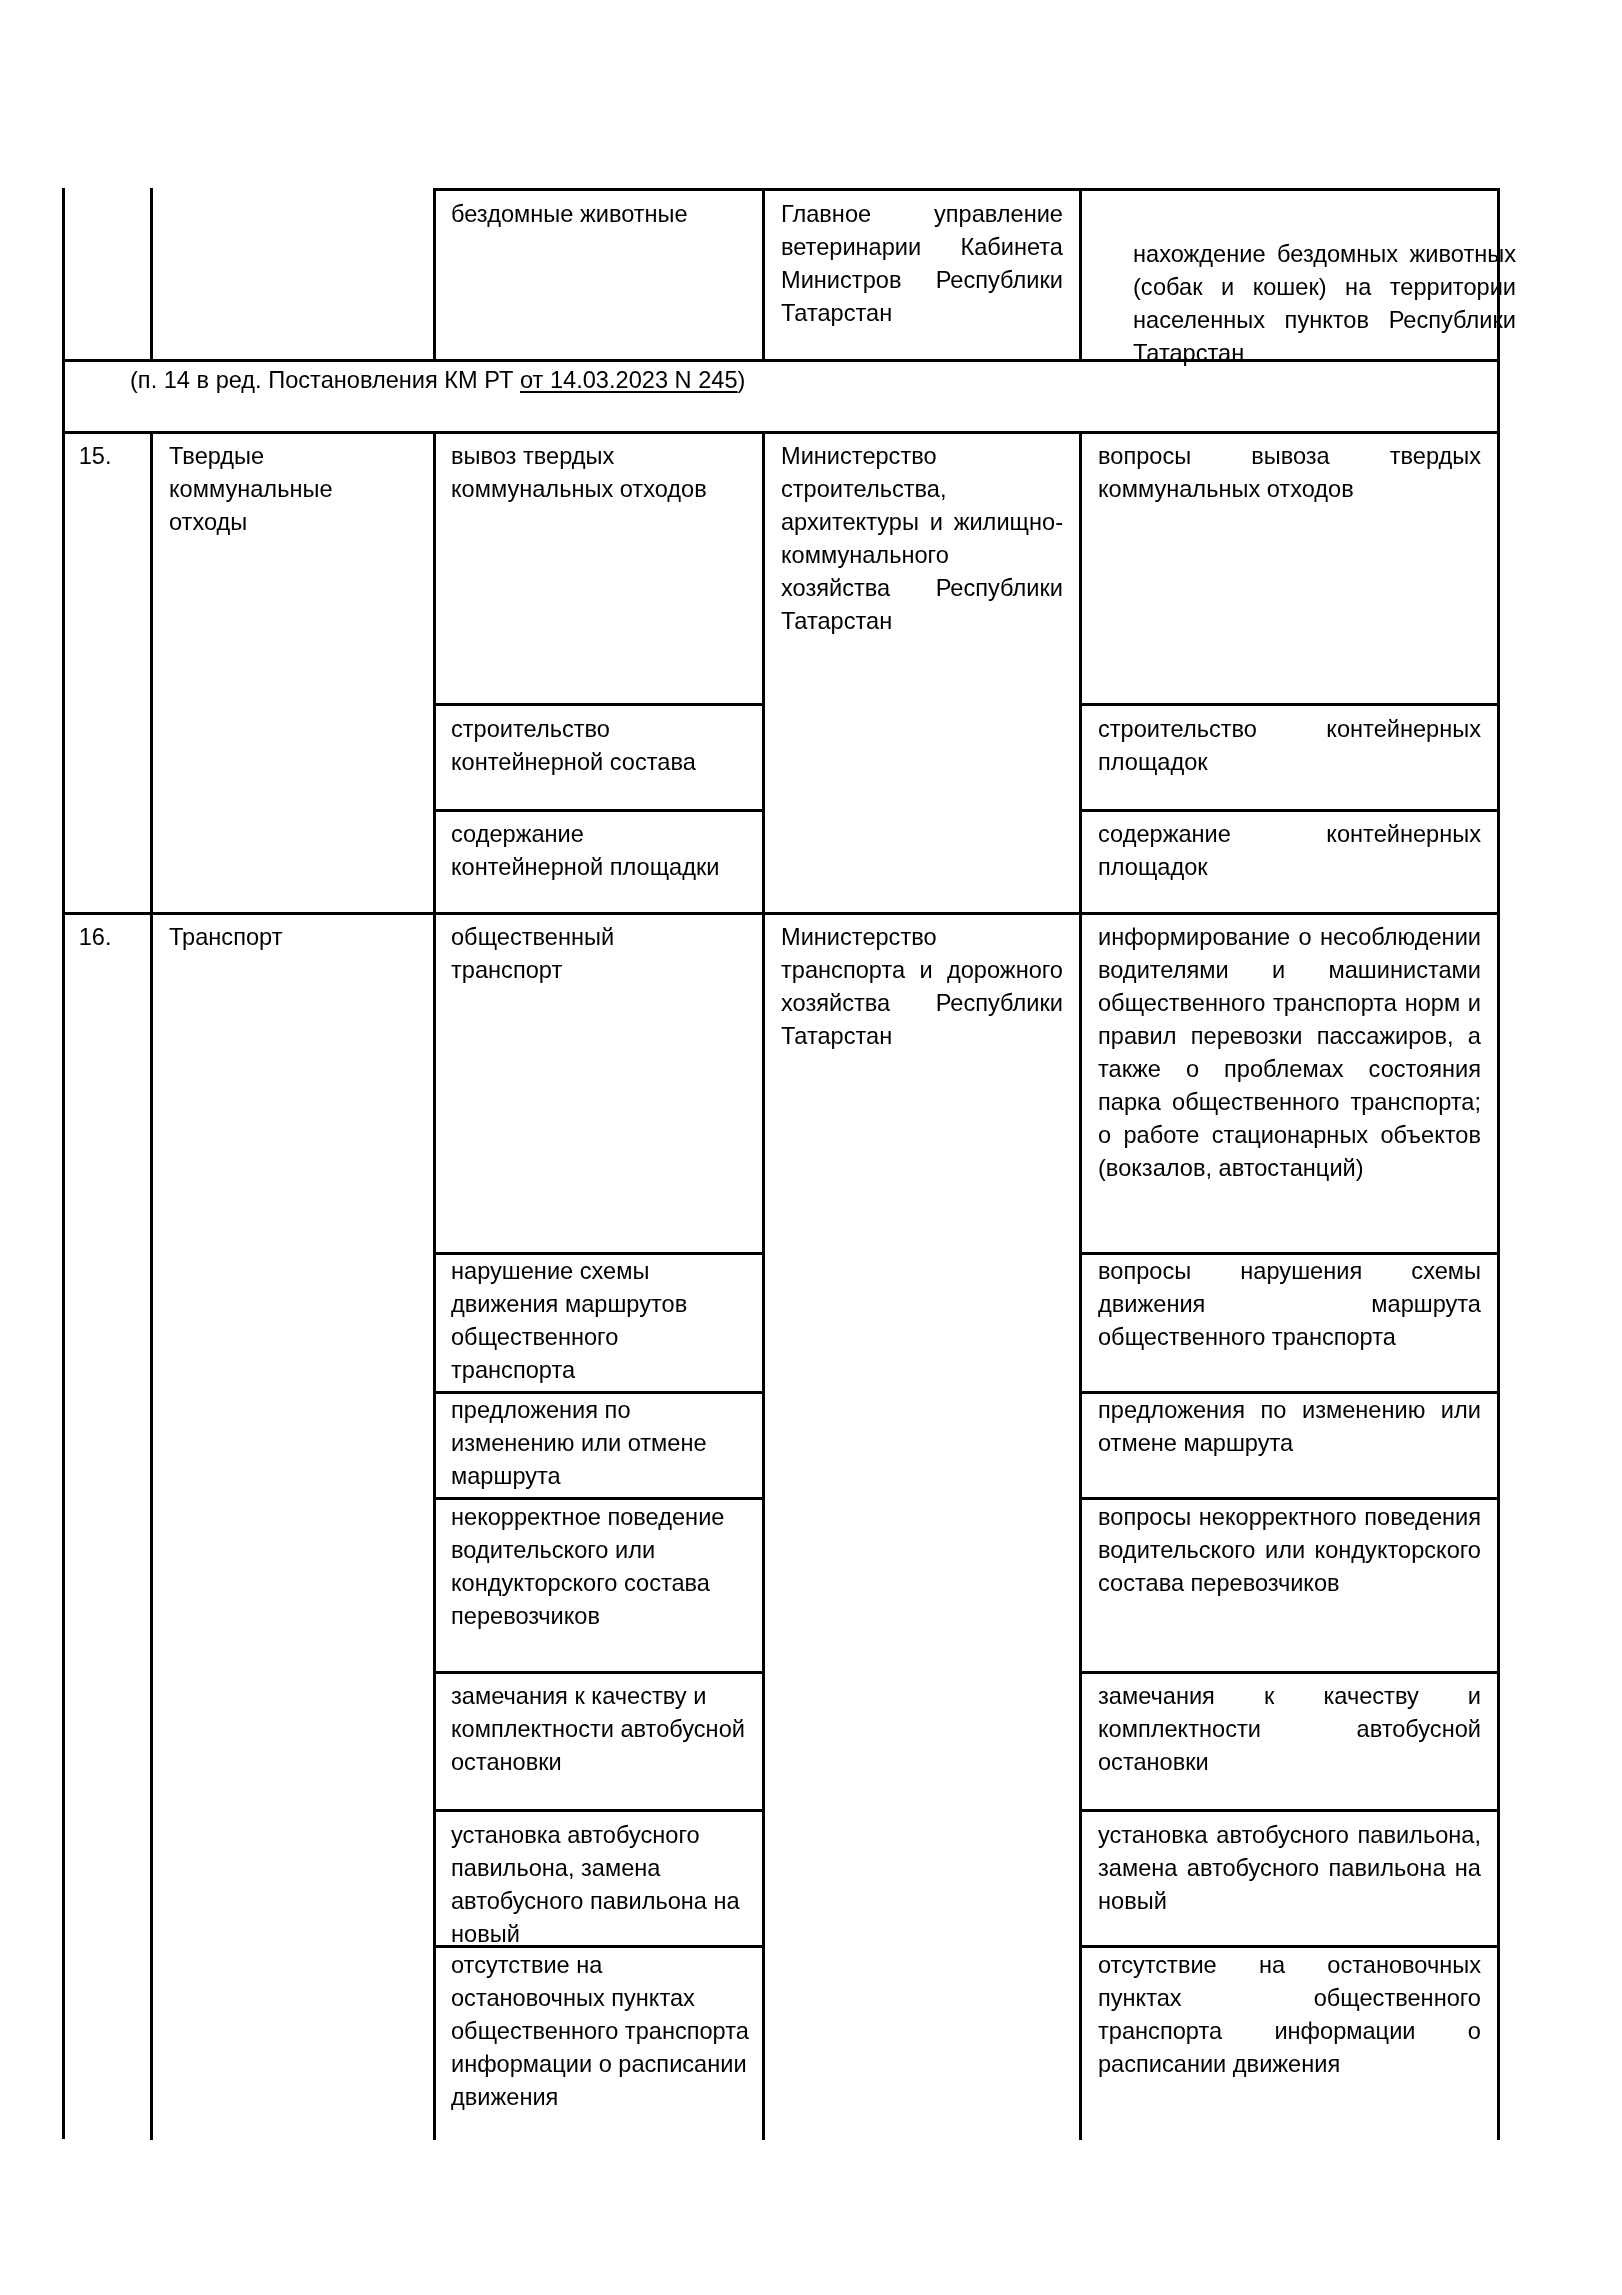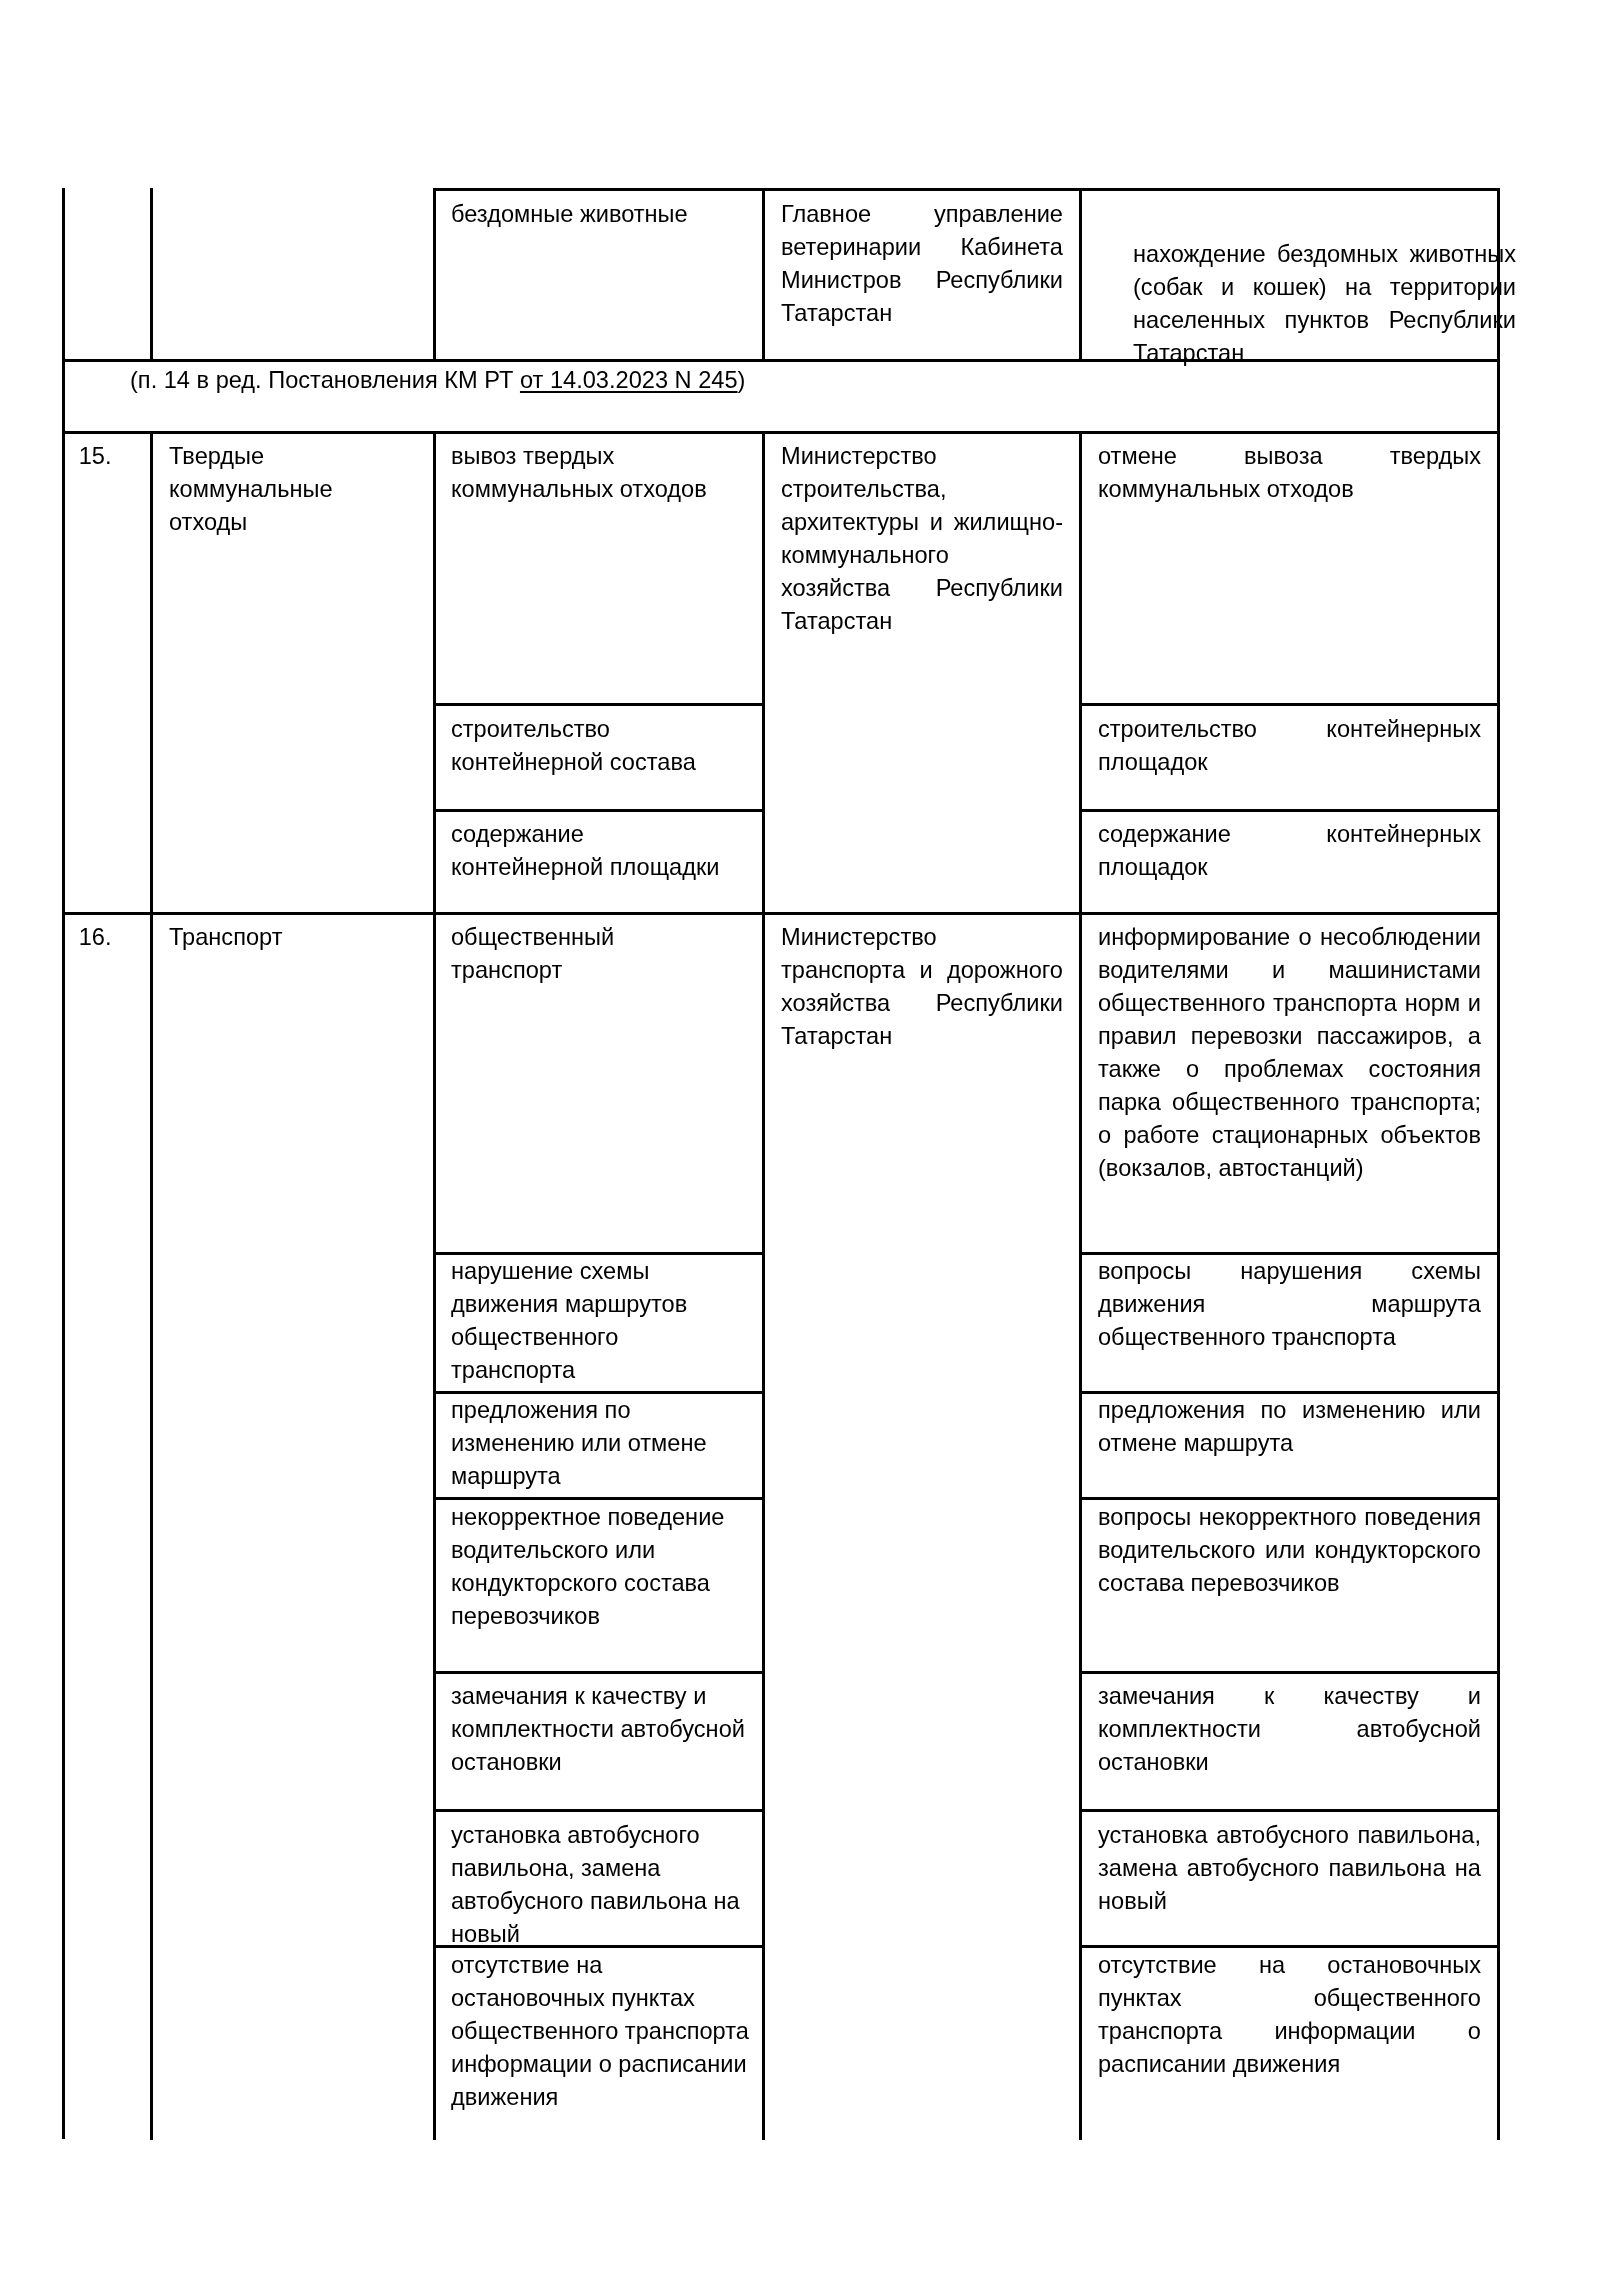--- a/index.html
+++ b/index.html
@@ -41,21 +41,21 @@
     <span>Твердые коммунальные отходы</span>
   </div>
   <div class="cell j" style="left:764px; top:433px; width:316px; height:480px;">
     <span>Министерство строительства, архитектуры и жилищно-коммунального хозяйства Республики Татарстан</span>
   </div>
 
   <div class="cell" style="left:434px; top:433px; width:328px; height:272px; padding-right:39px;">
     <span>вывоз твердых коммунальных отходов</span>
   </div>
   <div class="cell j" style="left:1081px; top:433px; width:417px; height:272px;">
-    <span>отмене вывоза твердых коммунальных отходов</span>
+    <span>вопросы вывоза твердых коммунальных отходов</span>
   </div>
 
   <div class="cell" style="left:434px; top:706px; width:328px; height:104px; padding-right:26px;">
     <span>строительство контейнерной состава</span>
   </div>
   <div class="cell j" style="left:1081px; top:706px; width:417px; height:104px;">
     <span>строительство контейнерных площадок</span>
   </div>
 
   <div class="cell" style="left:434px; top:811px; width:328px; height:101px; padding-right:26px;">

